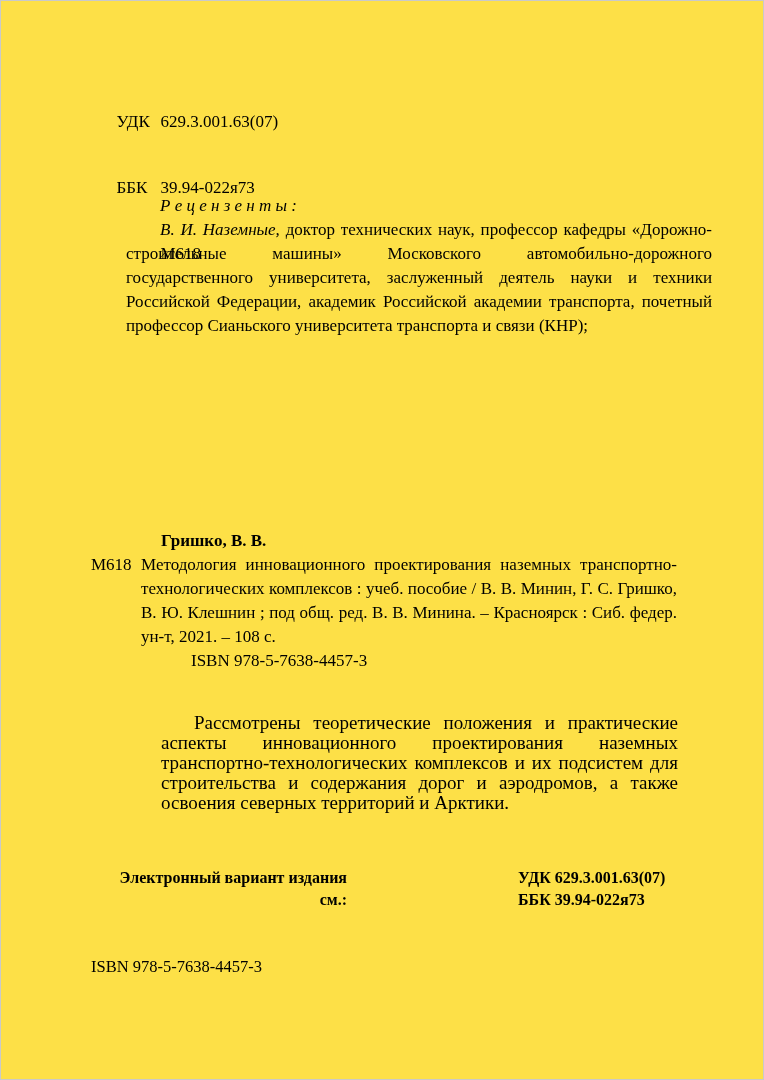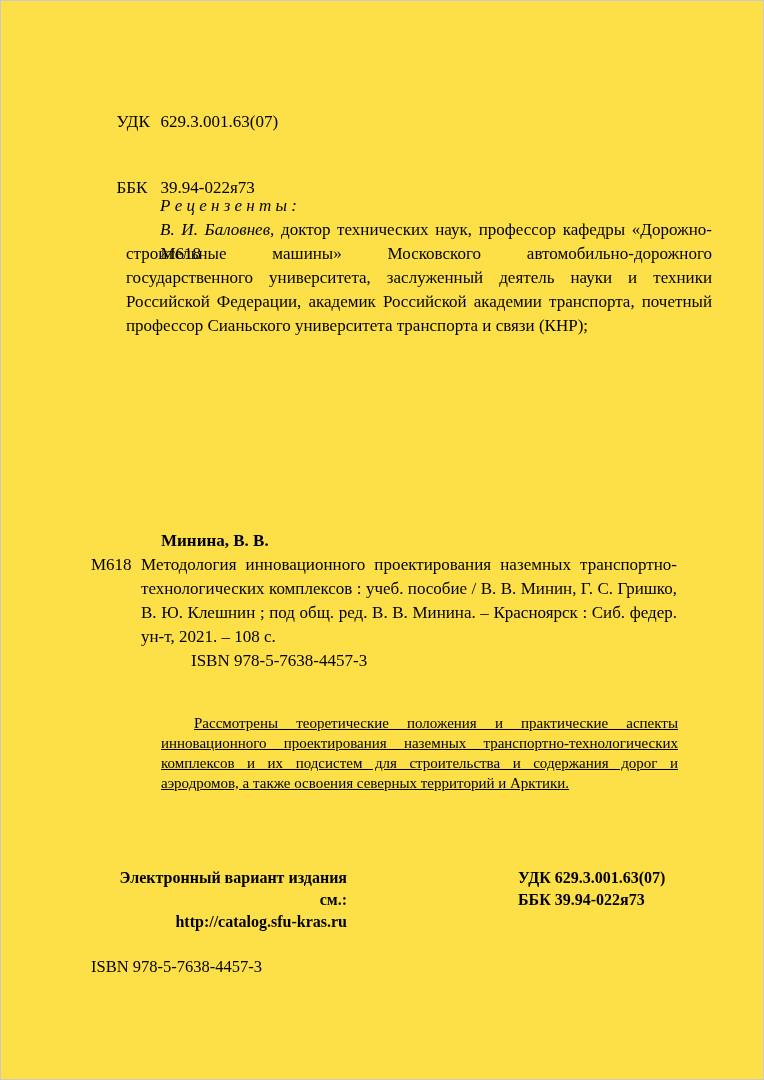--- a/index.html
+++ b/index.html
@@ -30,21 +30,21 @@
 
   
   .catalog { position: absolute; left: 90px; top: 528px; width: 586px; font-size: 17px; line-height: 24px; }
   .catalog-author { margin-left: 70px; font-weight: bold; }
   .catalog-entry { position: relative; }
   .catalog-code { position: absolute; left: 0; top: 0; }
   .catalog-desc { margin-left: 50px; text-align: justify; }
   .catalog-isbn { margin-left: 100px; }
 
   
-  .annotation { position: absolute; left: 160px; top: 712px; width: 517px; font-size: 15px; line-height: 20px; text-decoration: underline; }
+  .annotation { position: absolute; left: 160px; top: 712px; width: 517px; font-size: 19px; line-height: 20px; }
   .annotation p { text-align: justify; text-indent: 33px; }
 
   
   .footer-row { position: absolute; left: 90px; top: 866px; width: 586px; font-size: 16px; line-height: 22px; font-weight: bold; }
   .footer-left { position: absolute; left: 4px; top: 0; width: 252px; text-align: right; }
   .footer-right { position: absolute; left: 427px; top: 0; text-align: left; }
 
   
   .bottom-row { position: absolute; left: 90px; top: 955px; width: 586px; font-size: 16.5px; line-height: 22px; display: flex; justify-content: space-between; }
 </style>
@@ -60,40 +60,39 @@
     <div class="row">
       <span class="lbl">ББК</span><span>39.94-022я73</span>
     </div>
     <div class="row">
       <span class="lbl"></span><span>М618</span>
     </div>
   </div>
 
   <div class="reviewers">
     <p class="rev-heading"><em>Р е ц е н з е н т ы :</em></p>
-    <p class="rev-par"><em>В. И. Баловнев,</em><span> доктор технических наук, профессор кафедры «Дорожно-строительные машины» Московского автомобильно-дорожного государственного университета, заслуженный деятель науки и техники Российской Федерации, академик Российской академии транспорта, почетный профессор Сианьского университета транспорта и связи (КНР);</span></p>
+    <p class="rev-par"><em>В. И. Наземные,</em><span> доктор технических наук, профессор кафедры «Дорожно-строительные машины» Московского автомобильно-дорожного государственного университета, заслуженный деятель науки и техники Российской Федерации, академик Российской академии транспорта, почетный профессор Сианьского университета транспорта и связи (КНР);</span></p>
   </div>
 
   <div class="catalog">
-    <p class="catalog-author">Минина, В. В.</p>
+    <p class="catalog-author">Гришко, В. В.</p>
     <div class="catalog-entry">
       <span class="catalog-code">М618</span>
       <p class="catalog-desc">Методология инновационного проектирования наземных транспортно-технологических комплексов : учеб. пособие / В. В. Минин, Г. С. Гришко, В. Ю. Клешнин ; под общ. ред. В. В. Минина. – Красноярск : Сиб. федер. ун-т, 2021. – 108 с.</p>
       <p class="catalog-isbn">ISBN 978-5-7638-4457-3</p>
     </div>
   </div>
 
   <div class="annotation">
     <p>Рассмотрены теоретические положения и практические аспекты инновационного проектирования наземных транспортно-технологических комплексов и их подсистем для строительства и содержания дорог и аэродромов, а также освоения северных территорий и Арктики.</p>
   </div>
 
   <div class="footer-row">
     <div class="footer-left">
       <p>Электронный вариант издания см.:</p>
-      <p class="url">http://catalog.sfu-kras.ru</p>
     </div>
     <div class="footer-right">
       <p>УДК 629.3.001.63(07)</p>
       <p>ББК 39.94-022я73</p>
     </div>
   </div>
 
   <div class="bottom-row">
     <span>ISBN 978-5-7638-4457-3</span>
   </div>

